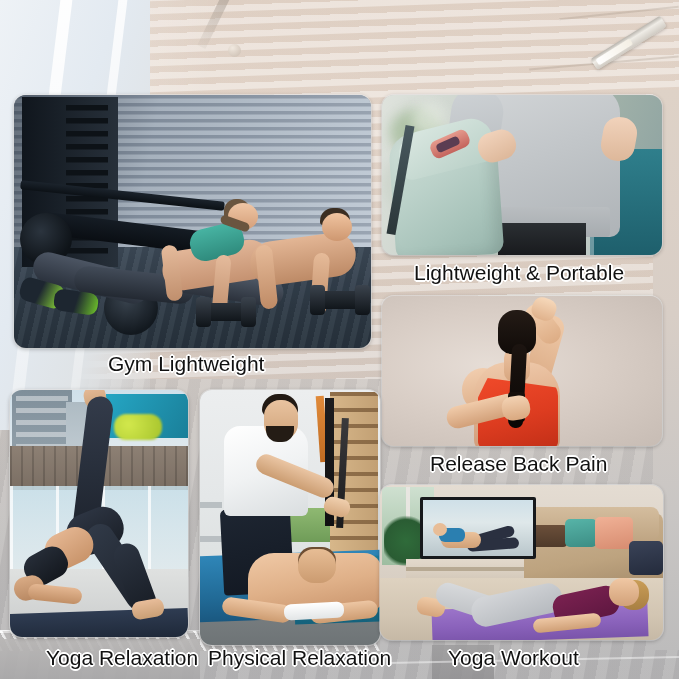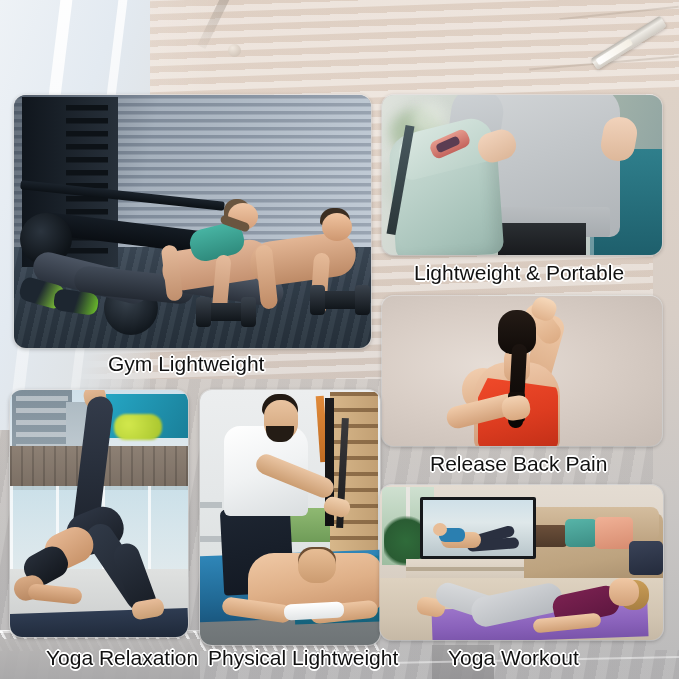--- a/index.html
+++ b/index.html
@@ -852,21 +852,21 @@
       <div class="th-arm"></div>
       <div class="th-hand"></div>
       <div class="pa-back"></div>
       <div class="pa-hair"></div>
       <div class="pa-head"></div>
       <div class="pa-armL"></div>
       <div class="pa-armR"></div>
       <div class="pa-towel"></div>
     </div>
   </div>
-  <div class="caption" style="left:208px; top:646px;">Physical Lightweight</div>
+  <div class="caption" style="left:208px; top:646px;">Physical Relaxation</div>
 
   <div class="panel" id="p-home">
     <div class="scene">
       <div class="hm-wall"></div>
       <div class="hm-window"></div>
       <div class="hm-plant"></div>
       <div class="hm-plant2"></div>
       <div class="hm-sofa"></div>
       <div class="hm-sofa-back"></div>
       <div class="hm-sofa-dark"></div>

